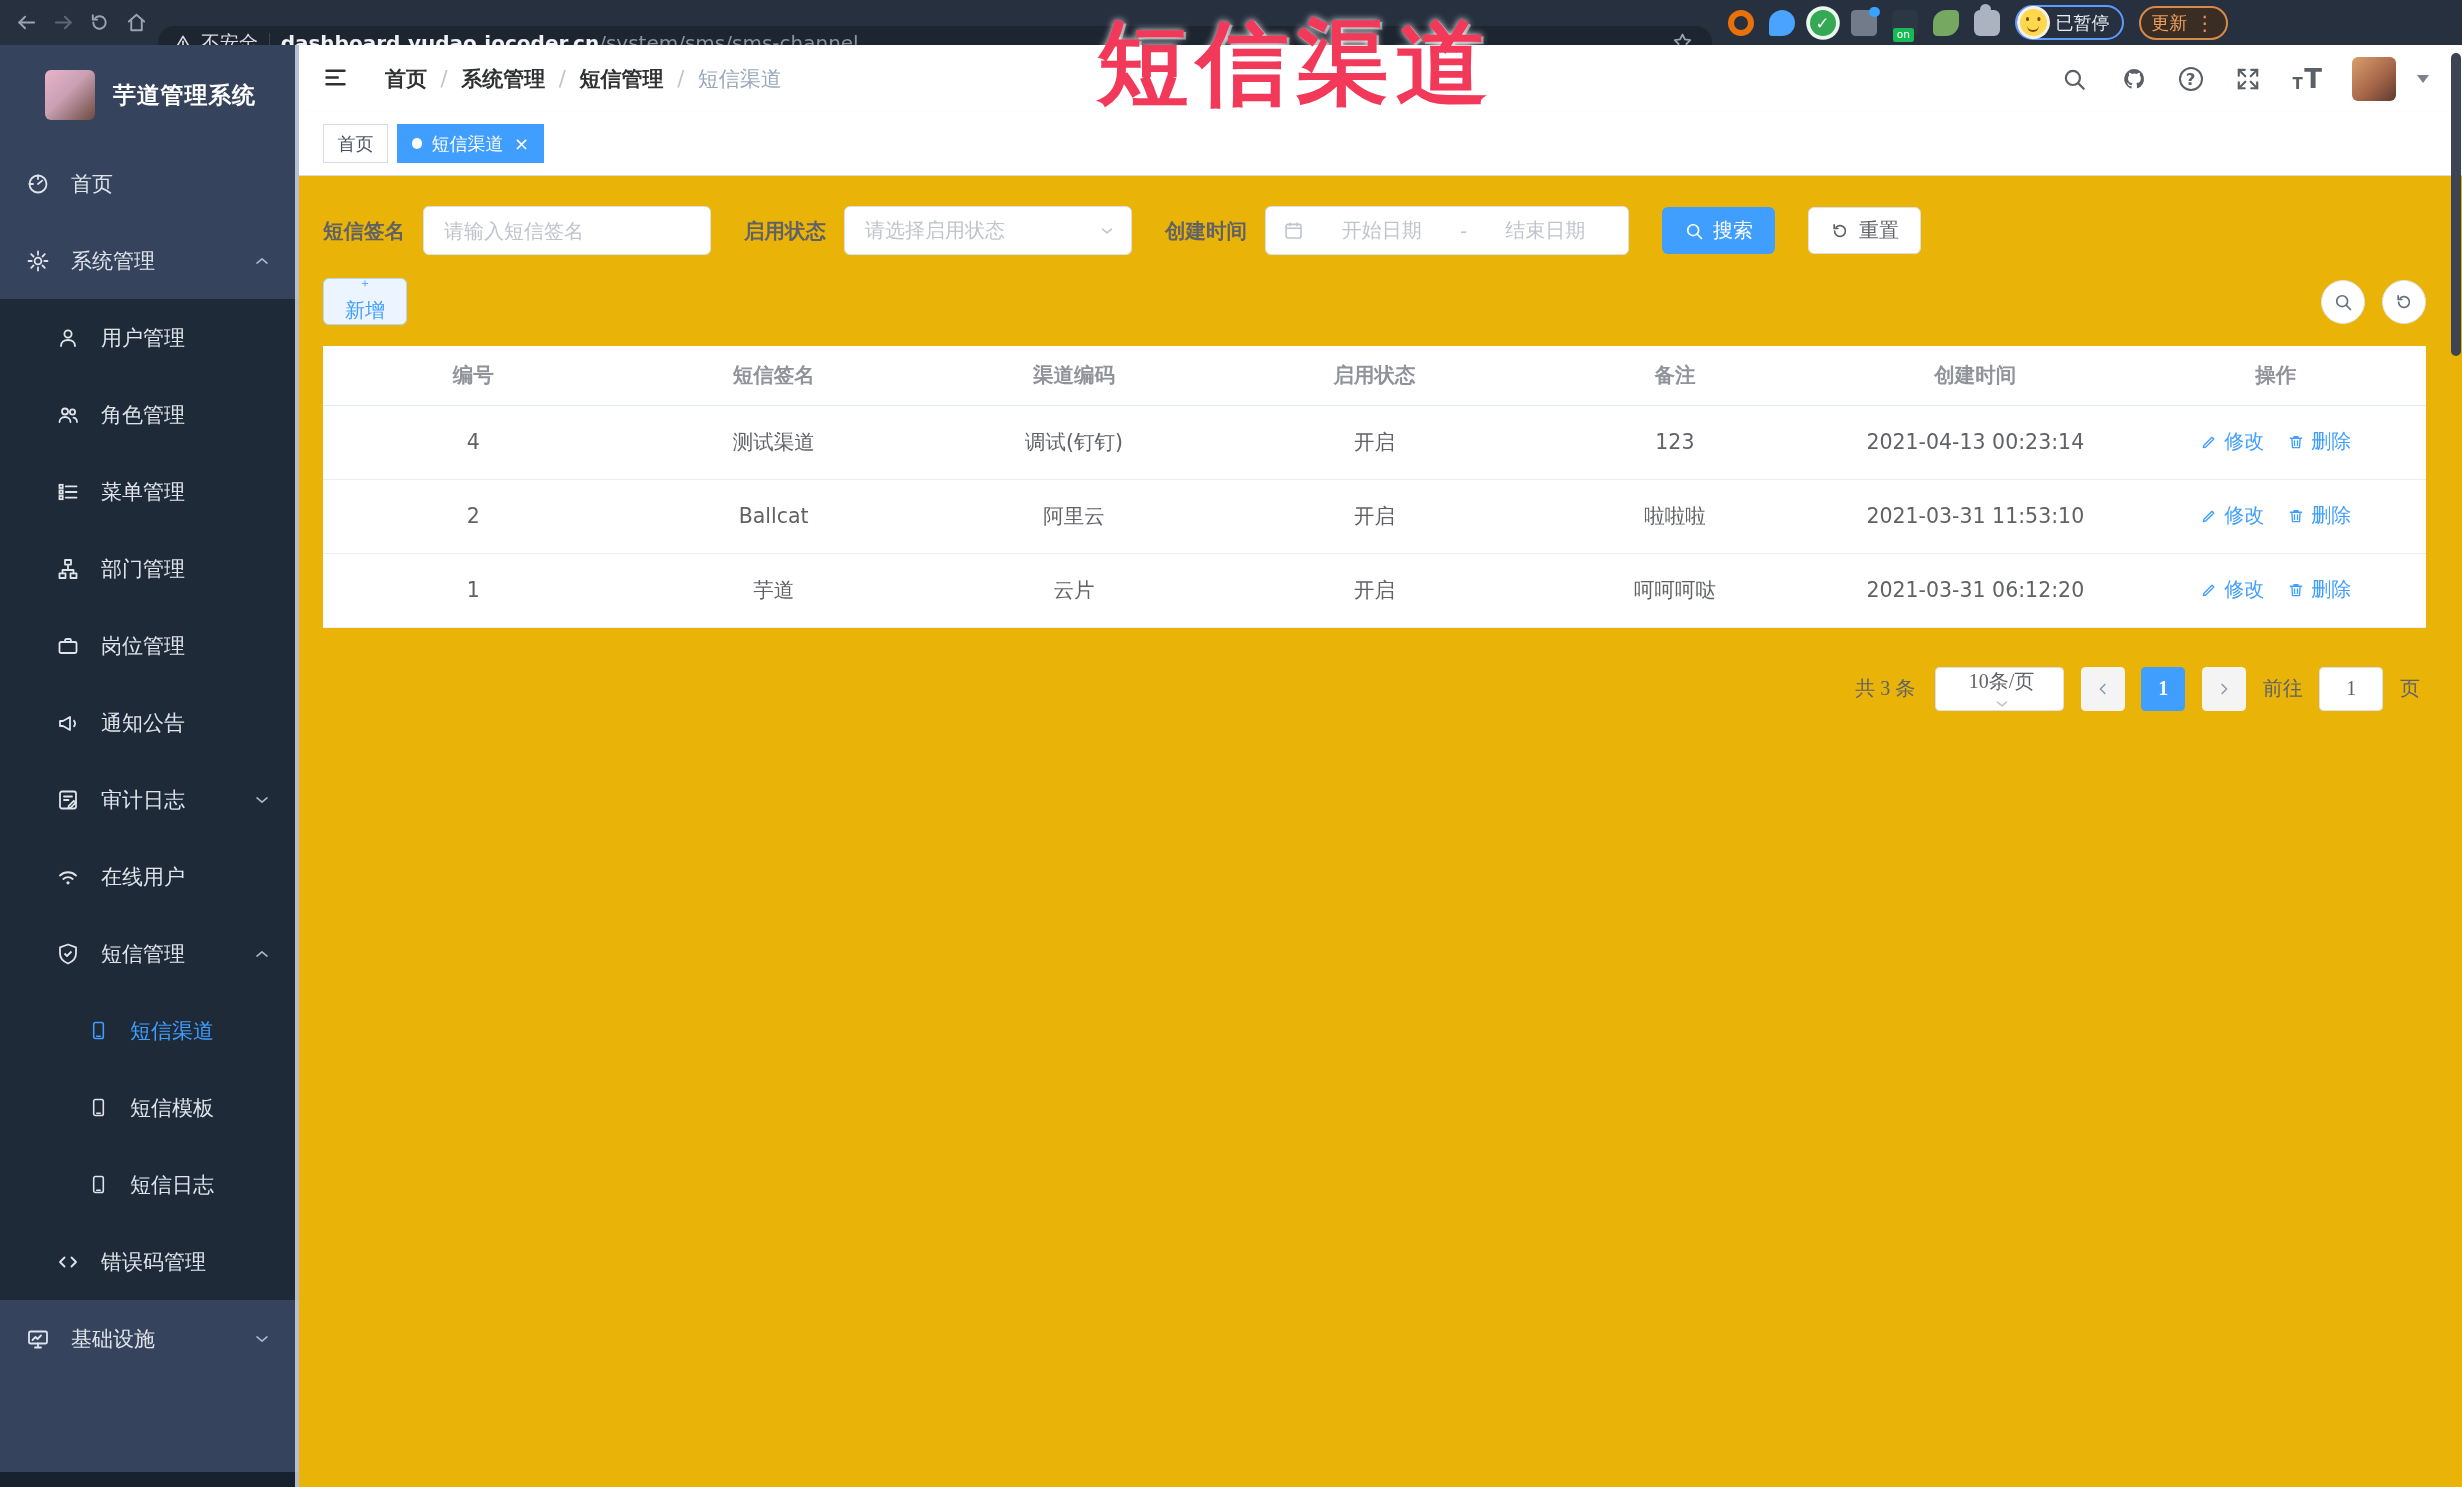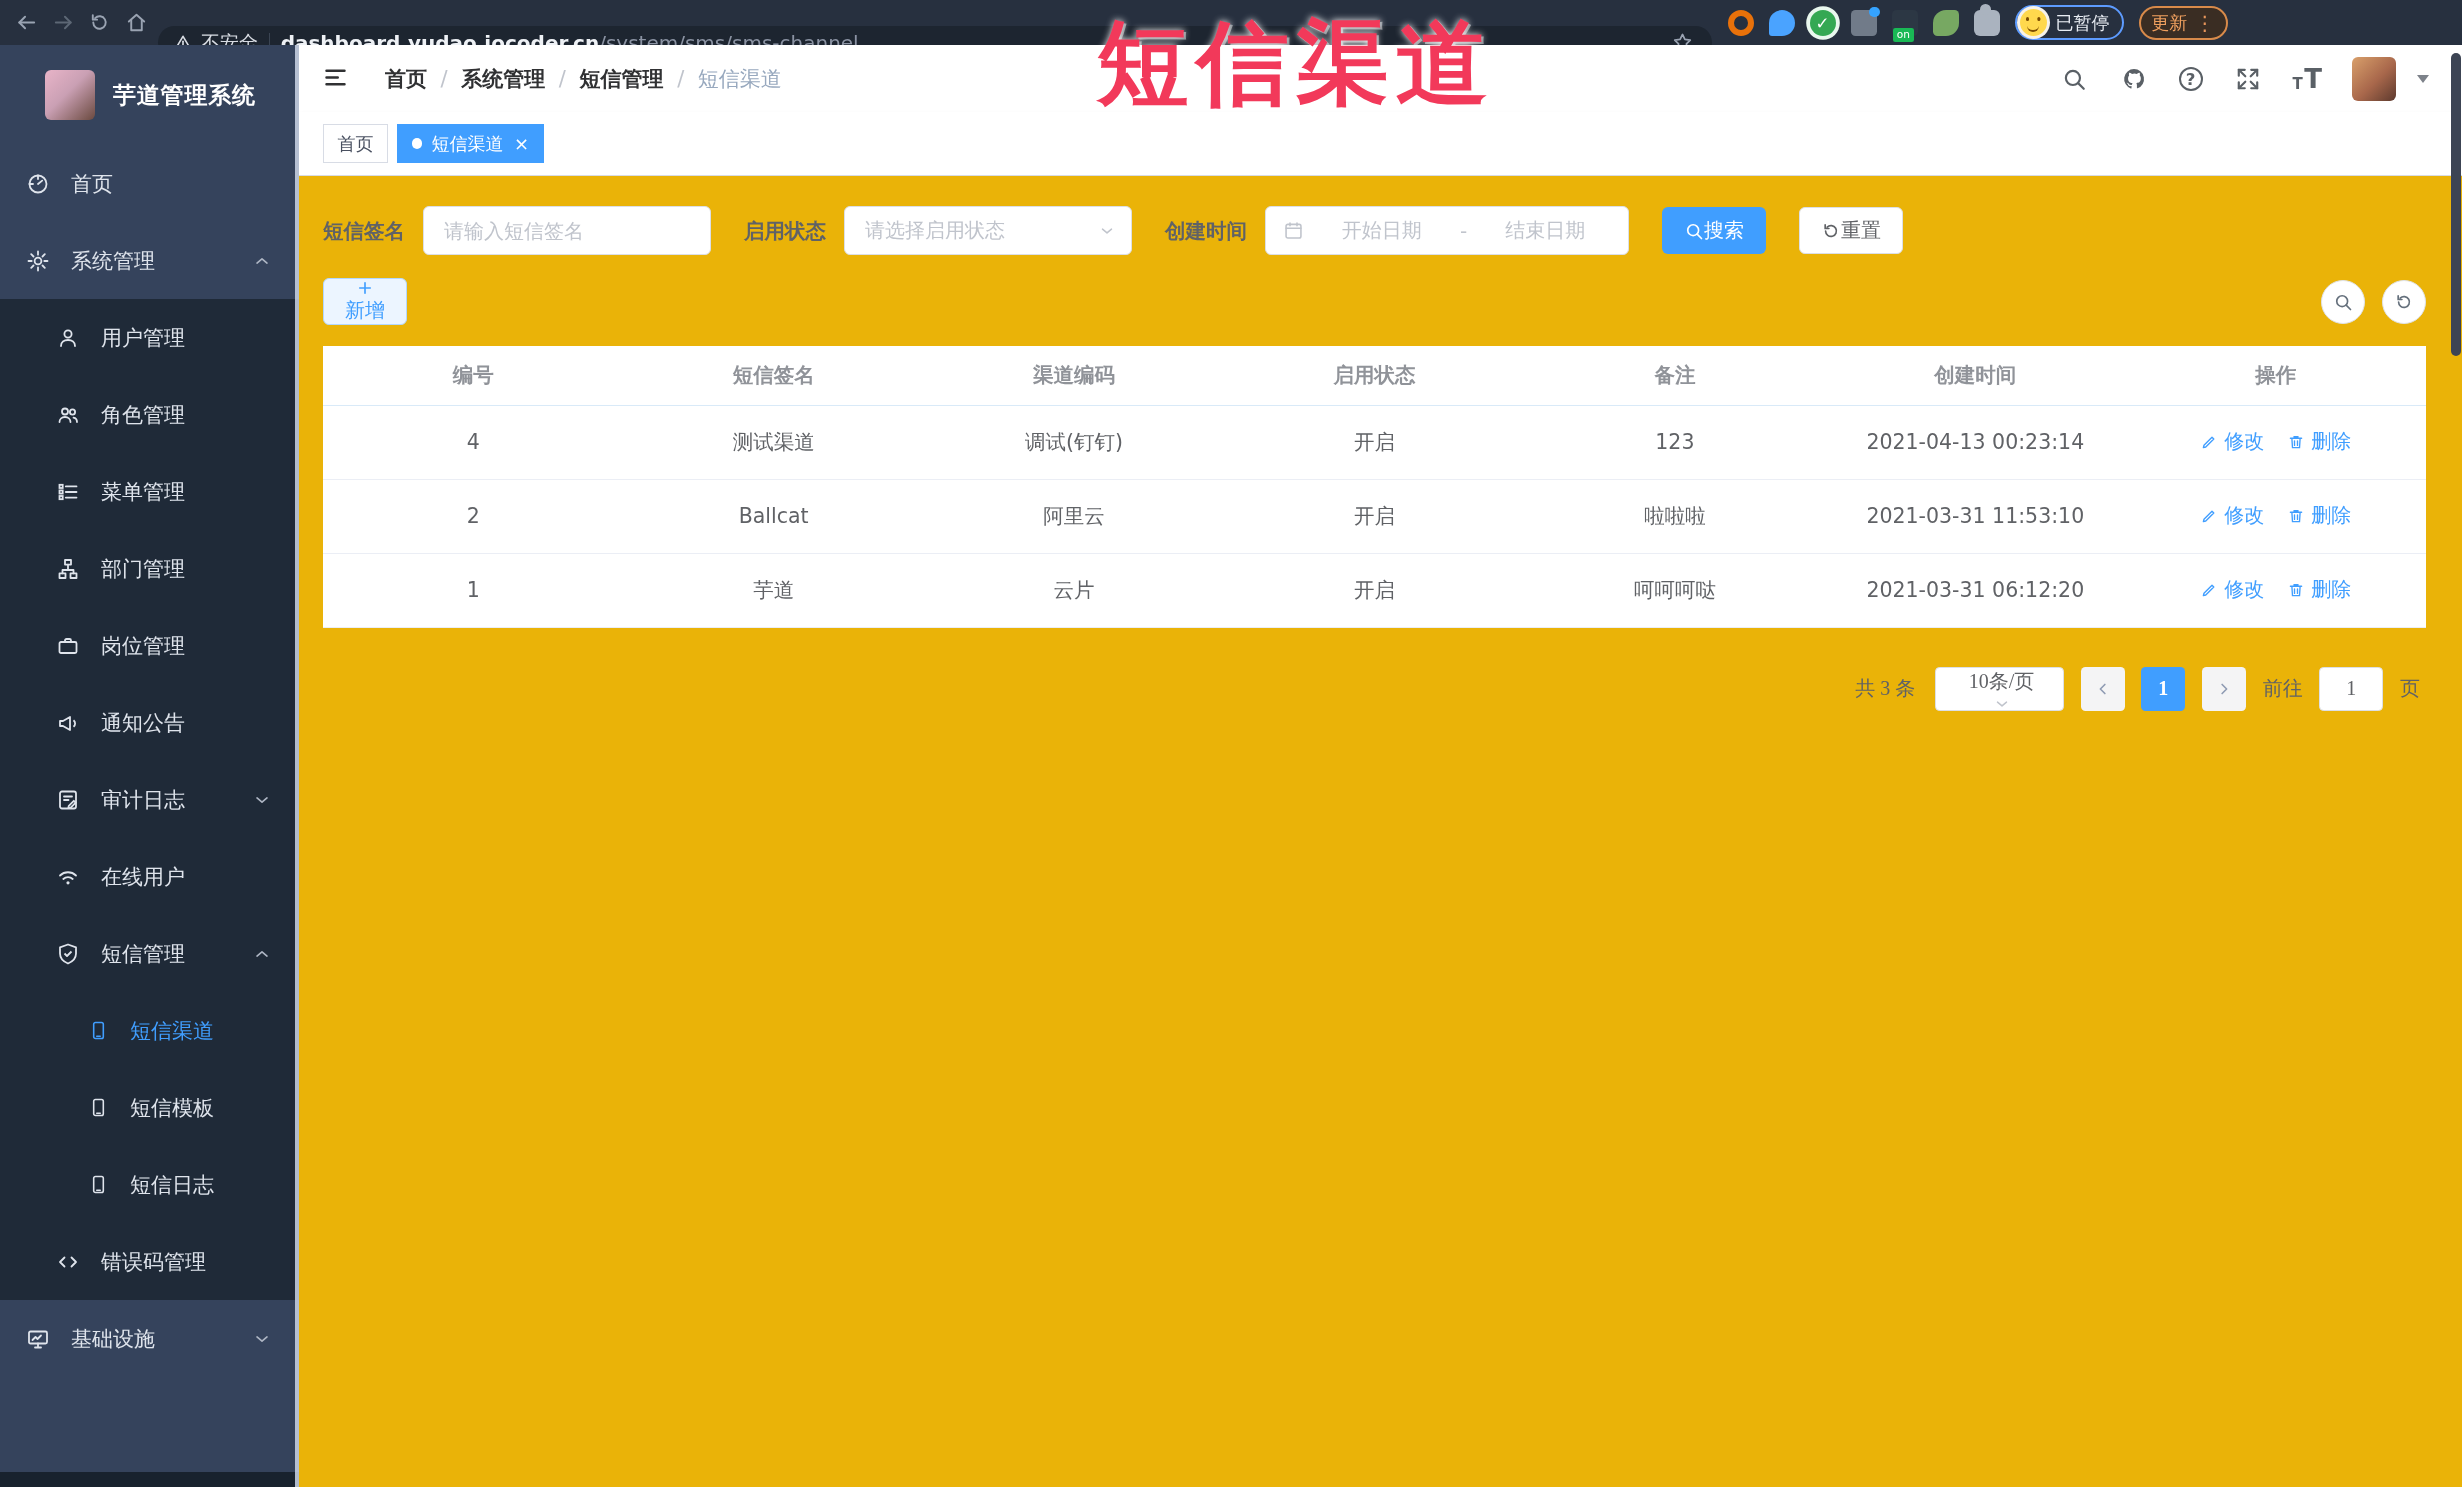--- a/index.html
+++ b/index.html
@@ -100,21 +100,21 @@
   .w-input { width:288px; }
   .w-select { width:288px; padding:0 15px 0 20px; justify-content:space-between; }
   .placeholder { color:#c0c4cc; }
   .sel-chev { color:#c0c4cc; }
   .sel-chev svg { width:18px; height:18px; }
   .w-date { width:364px; padding:0 16.7px; gap:12px; }
   .w-date .dic { color:#c0c4cc; flex:0 0 auto; }
   .w-date .dic svg { width:21px; height:21px; }
   .date-part { flex:1 1 auto; text-align:center; }
   .date-sep { color:#c0c4cc; }
-  .btn { height:47px; border-radius:6px; display:inline-flex; align-items:center; justify-content:center; font-size:20px; padding:0 21px; cursor:pointer; border:1.5px solid transparent; white-space:nowrap; }
+  .btn { height:47px; border-radius:6px; display:inline-flex; align-items:center; justify-content:center; gap:9px; font-size:20px; padding:0 21px; cursor:pointer; border:1.5px solid transparent; white-space:nowrap; }
   .btn svg { width:20px; height:20px; }
   .btn-primary { background:#409eff; color:#fff; }
   .btn-plain { background:#fff; border-color:#dcdfe6; color:#606266; }
   .btn-add { background:#ecf5ff; border-color:#b3d8ff; color:#409eff;flex-direction:column; }
   .toolbar { margin-top:23px; display:flex; align-items:center; }
   .toolbar-right { margin-left:auto; display:flex; gap:16.7px; }
   .circle-btn { width:44px; height:44px; border:1.5px solid #e0e3e9; border-radius:50%; background:#fff; color:#65707c; display:flex; align-items:center; justify-content:center; cursor:pointer; }
   .circle-btn svg { width:20px; height:20px; }
 
   

